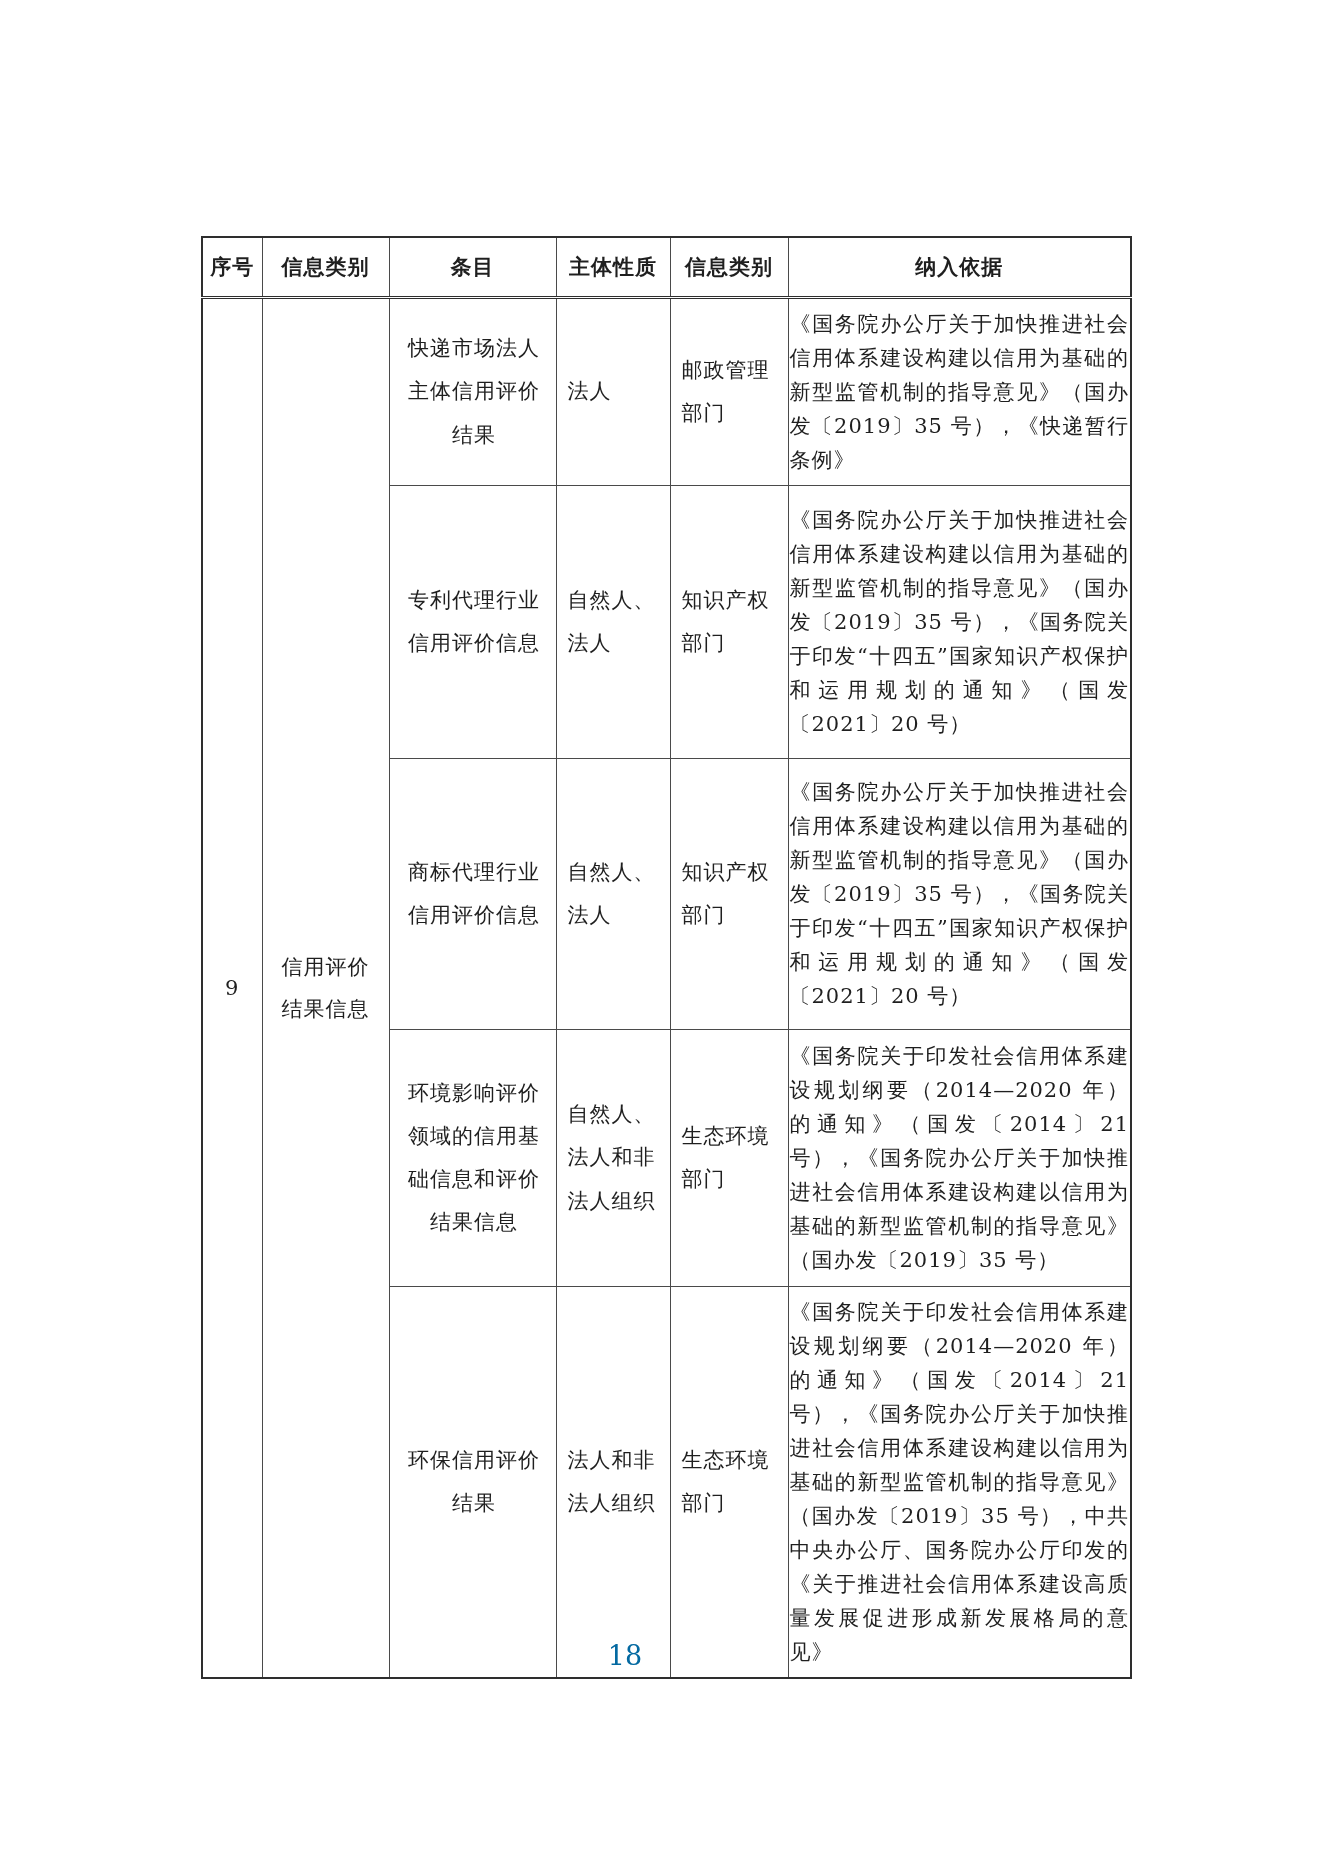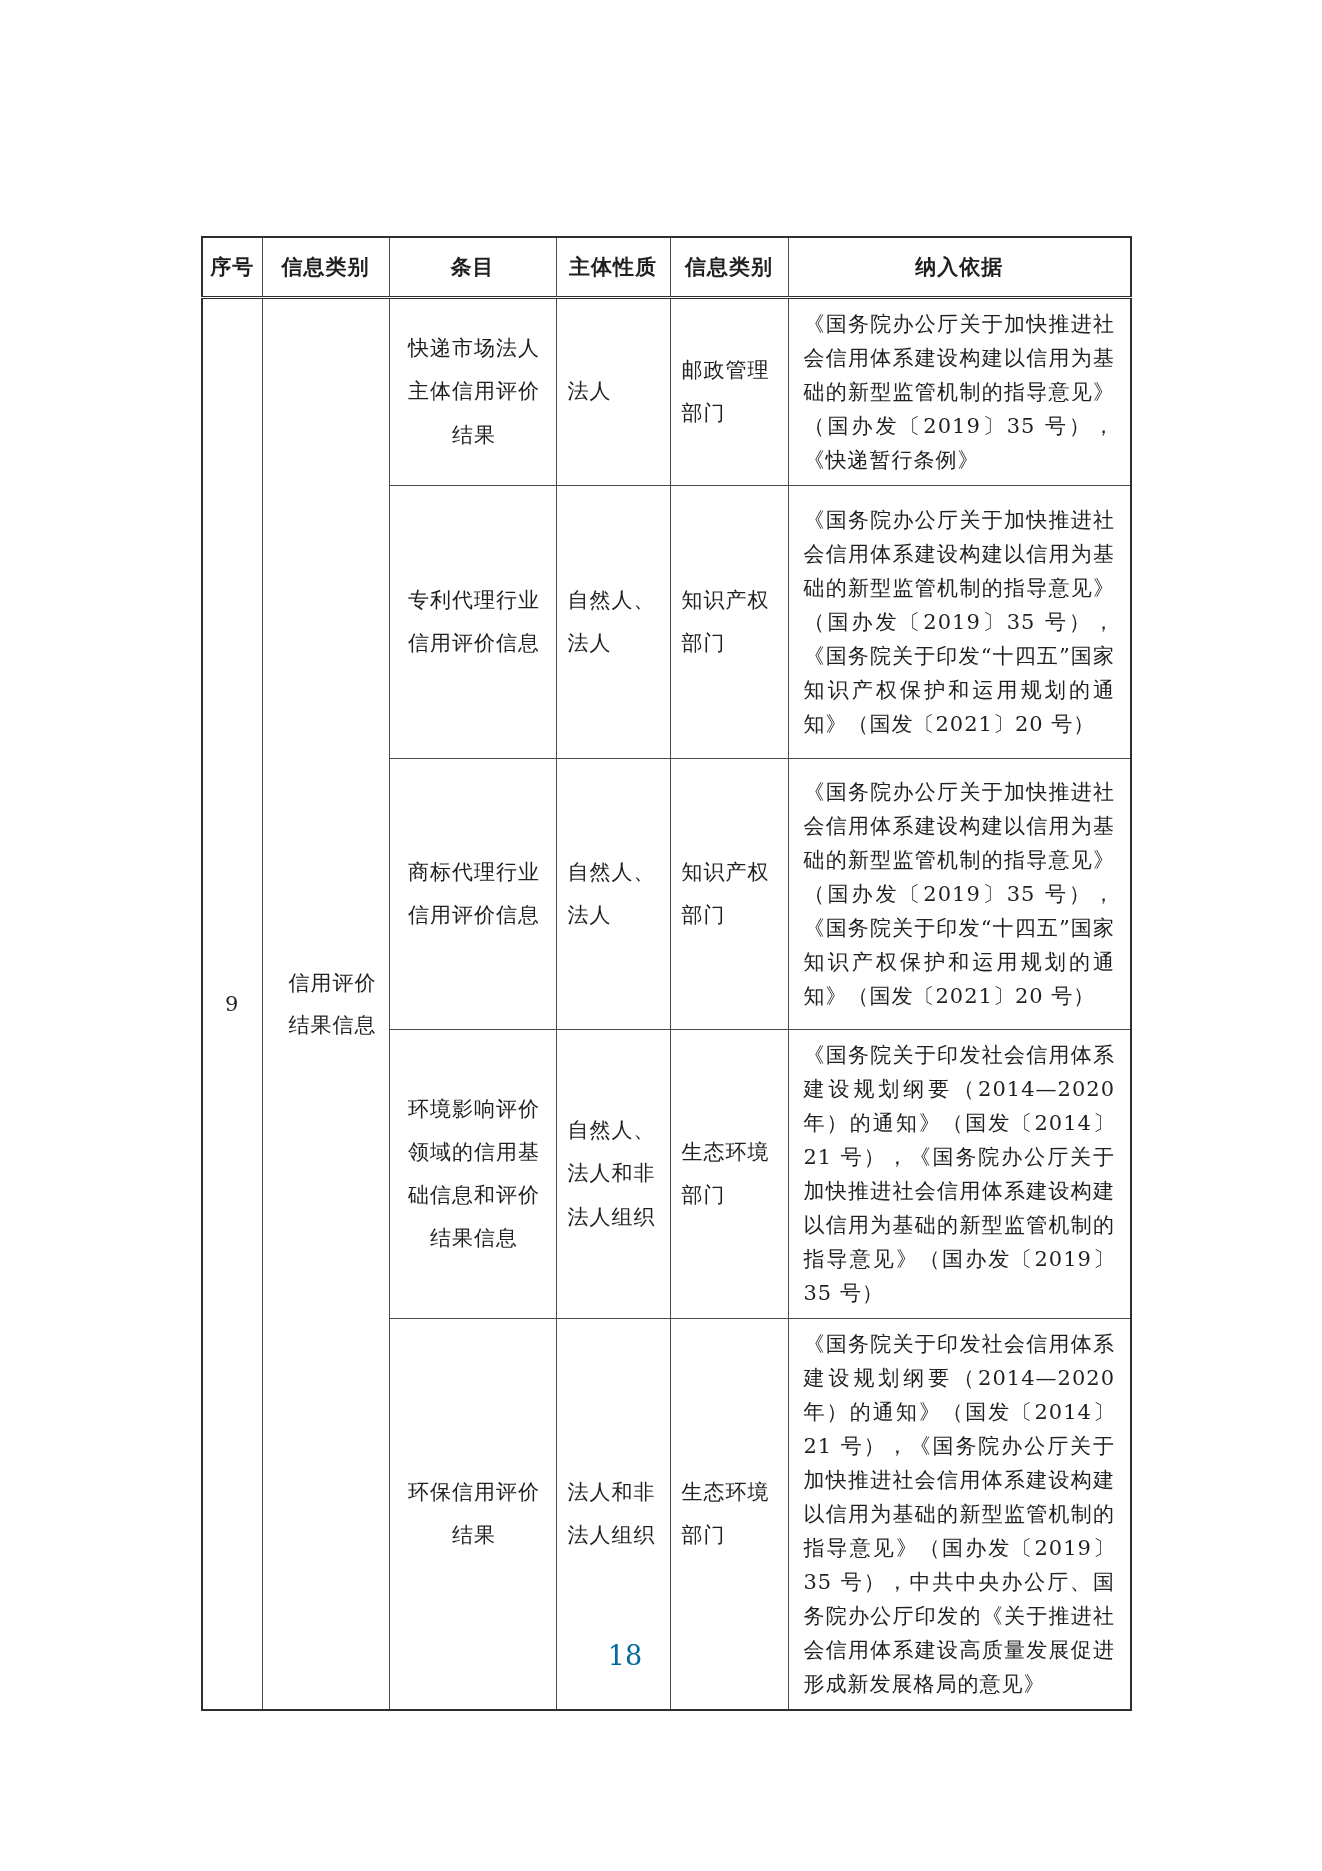--- a/index.html
+++ b/index.html
@@ -58,42 +58,42 @@
     vertical-align: middle;
     font-size: 21px;
     letter-spacing: 1px;
   }
   td.cell-serial {
     text-align: center;
     font-size: 22px;
     letter-spacing: 0;
   }
   td.cell-category {
-    text-align: right;
+    text-align: center;
     padding: 4px 12px;
     line-height: 2.0;
   }
   td.cell-item {
     padding: 6px 13px 6px 16px;
     line-height: 2.05;
     text-align: center;
   }
   td.cell-subject {
     padding: 6px 8px 6px 11px;
     line-height: 2.05;
     text-align: left;
   }
   td.cell-unit {
     padding: 6px 8px 6px 11px;
     line-height: 2.05;
     text-align: left;
     font-family: Liberation Serif, serif;
   }
   td.cell-basis {
-    padding: 8px 15px;
+    padding: 8px 1px;
     line-height: 34px;
     text-align: justify;
     text-align-last: left;
   }
   tr.row-1 td { height: 170px; }
   tr.row-2 td { height: 256px; }
   tr.row-3 td { height: 254px; }
   tr.row-4 td { height: 240px; }
   tr.row-5 td { height: 362px; }
 

